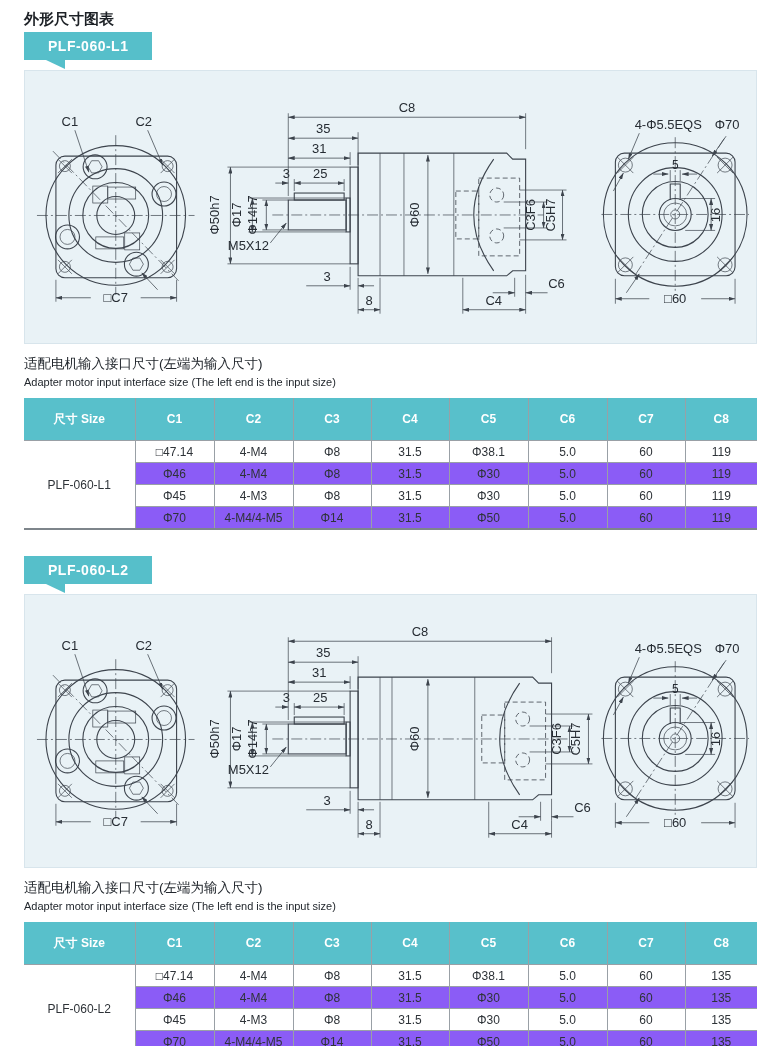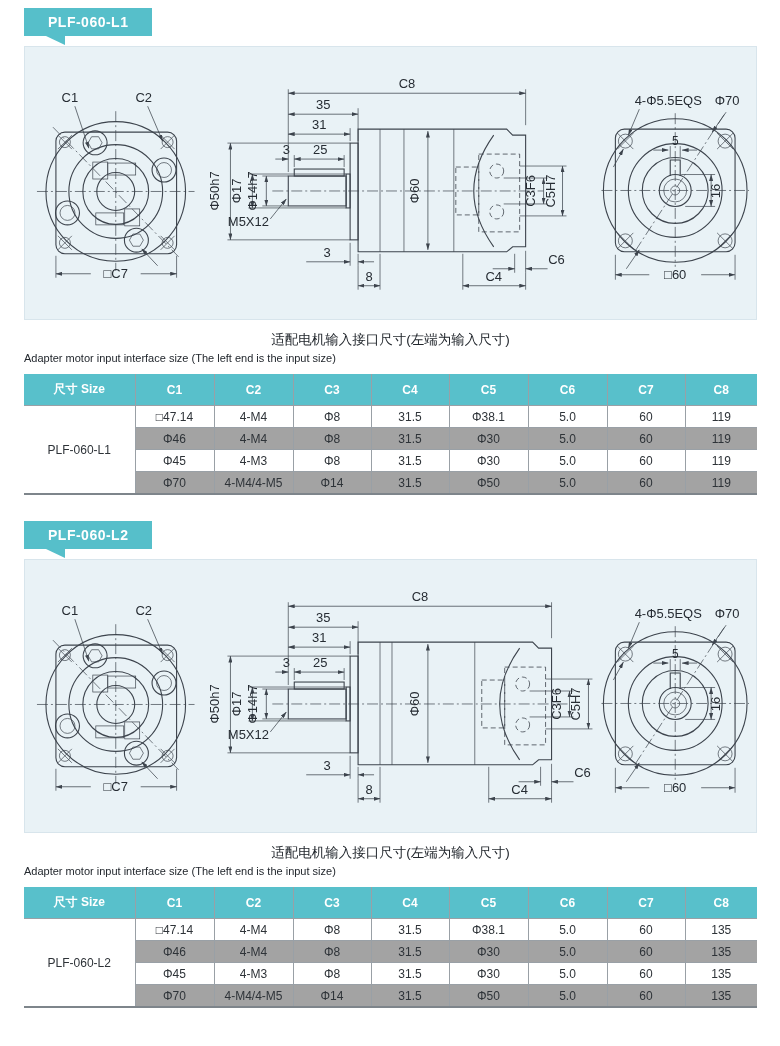--- a/index.html
+++ b/index.html
@@ -6,44 +6,45 @@
   body{width:780px;font-family:"Liberation Sans","DejaVu Sans",sans-serif;color:#22272d;}
   .wrap{padding:8px 23px 10px 24px;}
   .title-zh{font-size:15px;font-weight:bold;margin:2px 0 3px 0;color:#1d2126;}
   .title-en{font-size:13px;margin:0 0 14px 0;color:#2a2f35;}
   .badge{position:relative;display:inline-block;background:#56bfca;color:#ffffff;
          font-weight:bold;font-size:14px;padding:6px 24px;letter-spacing:.5px;}
   .badge:after{content:'';position:absolute;left:22px;bottom:-9px;width:0;height:0;
          border-top:9px solid #56bfca;border-left:19px solid transparent;}
   .panel{margin-top:10px;background:#e9f2f6;border:1px solid #d8e5ec;height:272px;width:731px;}
   .panel svg{display:block;}
-  .caption-zh{font-size:13.5px;margin:11px 0 3px 0;color:#22272d;text-align:center;}
+  .caption-zh{font-size:13.5px;margin:11px 0 3px 0;color:#22272d;}
   .caption-en{font-size:11px;margin:0 0 10px 0;color:#22272d;}
   .tbl-wrap{border-bottom:2px solid #7e858b;width:733px;}
   table.dims{border-collapse:collapse;border-style:hidden;table-layout:fixed;width:733px;}
   table.dims th,table.dims td{border:1px solid #99a0a6;text-align:center;font-size:12px;
          padding:0;height:21px;color:#2e3338;}
-  table.dims th{background:#58c0cb;color:#ffffff;font-weight:bold;height:31px;}
-  table.dims tr.alt td{background:#a3a3a3;margin-left:39px;}
+  table.dims th{background:#58c0cb;color:#ffffff;font-weight:bold;height:42px;}
+  table.dims tr.alt td{background:#8b5cf6;margin-left:39px;}
   table.dims td.rowlabel{background:#ffffff;}
   .sec-gap{height:26px;}
   
   .ln{stroke:#3d444d;stroke-width:1.1;fill:none;}
   .tn{stroke:#3d444d;stroke-width:0.7;fill:none;}
   .cl{stroke:#3d444d;stroke-width:0.7;fill:none;stroke-dasharray:11 3 2 3;}
   .dsh{stroke:#3d444d;stroke-width:0.8;fill:none;stroke-dasharray:5 3;}
   .dim{stroke:#3d444d;stroke-width:0.75;fill:none;}
   text.lbl{font-family:"Liberation Sans","DejaVu Sans",sans-serif;font-size:13px;fill:#262c33;}
   text.mid{text-anchor:middle;}
 </style>
 </head>
 <body>
 
 <div class="wrap">
 
+  <div class="title-zh">外形尺寸图表</div>
 
   
   <div class="badge">PLF-060-L1</div>
 
   <div class="panel">
     <svg width="731" height="272" viewBox="0 0 733 272">
       <defs>
         <marker id="ar" viewBox="0 0 10 6" refX="9.5" refY="3" markerWidth="9" markerHeight="5.4" orient="auto-start-reverse">
           <path d="M0,0 L10,3 L0,6 Z" fill="#3d444d"></path>
         </marker>

